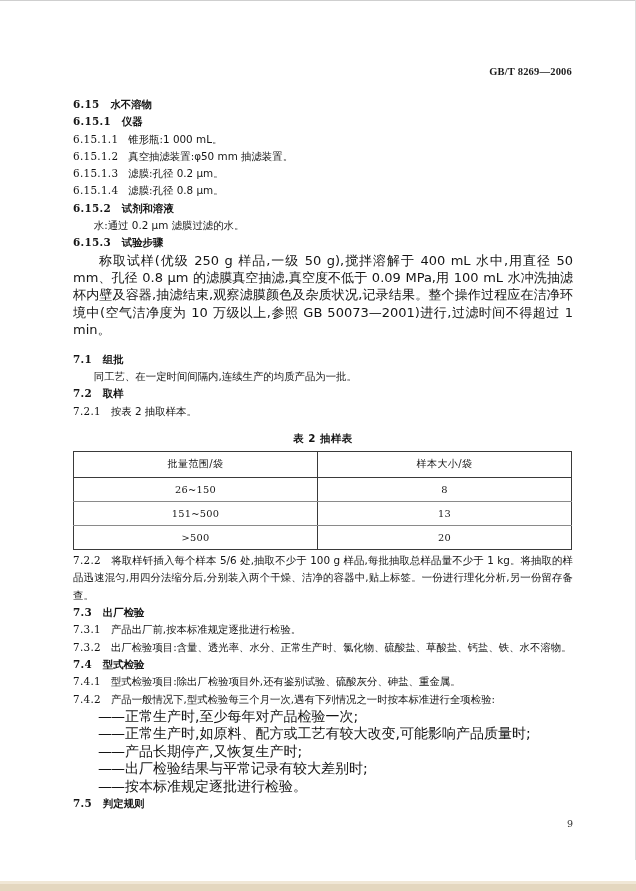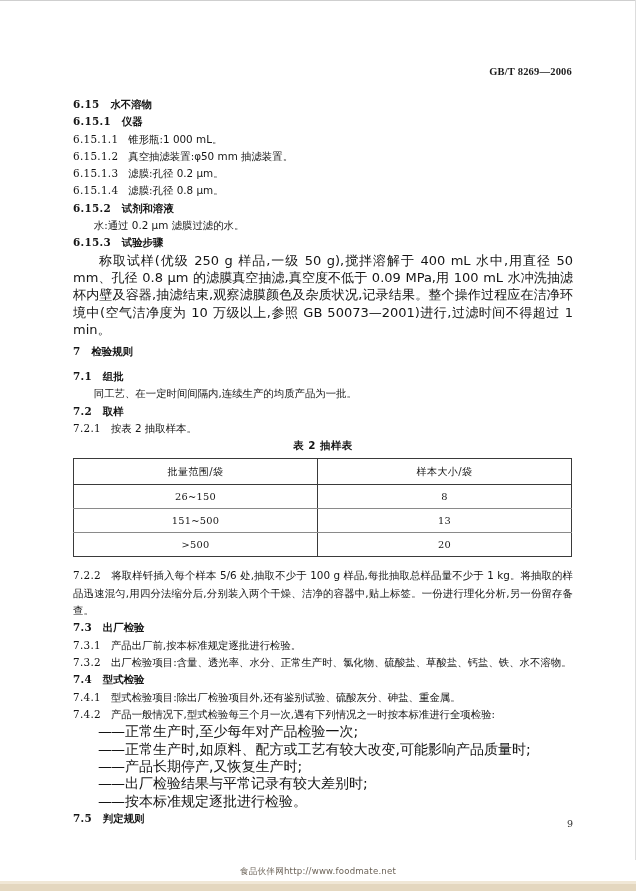--- a/index.html
+++ b/index.html
@@ -107,21 +107,21 @@
     letter-spacing: -1px;
     margin-right: 1px;
   }
 
   
   .table-caption {
     text-align: center;
     font-weight: bold;
     font-size: 10.4px;
     color: #141414;
-    margin-top: 2px;
+    margin-top: 12px;
     margin-bottom: 5px;
     letter-spacing: 0.5px;
   }
   table.sampling {
     border-collapse: collapse;
     width: 499px;
     table-layout: fixed;
     margin: 0;
   }
   table.sampling td, table.sampling th {
@@ -230,23 +230,20 @@
     </div>
     <div class="sub-para">水:通过 0.2 μm 滤膜过滤的水。</div>
 
     <div class="line heading">
       <span class="num">6.15.3</span>&nbsp;&nbsp;&nbsp;<span>试验步骤</span>
     </div>
     <div class="para">称取试样(优级 250 g 样品,一级 50 g),搅拌溶解于 400 mL 水中,用直径 50 mm、孔径 0.8 μm 的滤膜真空抽滤,真空度不低于 0.09 MPa,用 100 mL 水冲洗抽滤杯内壁及容器,抽滤结束,观察滤膜颜色及杂质状况,记录结果。整个操作过程应在洁净环境中(空气洁净度为 10 万级以上,参照 GB 50073—2001)进行,过滤时间不得超过 1 min。</div>
 
     <div class="gap-s"></div>
 
-    <div class="line heading">
-      <span class="num">7</span>&nbsp;&nbsp;&nbsp;<span>检验规则</span>
-    </div>
 
     <div class="gap-m"></div>
 
     <div class="line heading">
       <span class="num">7.1</span>&nbsp;&nbsp;&nbsp;<span>组批</span>
     </div>
     <div class="sub-para">同工艺、在一定时间间隔内,连续生产的均质产品为一批。</div>
 
     <div class="line heading">
       <span class="num">7.2</span>&nbsp;&nbsp;&nbsp;<span>取样</span>
@@ -272,21 +269,21 @@
           <td class="cellnum">151~500</td>
           <td class="cellnum">13</td>
         </tr>
         <tr>
           <td class="cellnum">&gt;500</td>
           <td class="cellnum">20</td>
         </tr>
       </tbody>
     </table>
 
-    <div class="para-hang" style="margin-top:10px;">
+    <div class="para-hang" style="margin-top:2px;">
       <span class="num">7.2.2</span>&nbsp;&nbsp;&nbsp;<span>将取样钎插入每个样本 5/6 处,抽取不少于 100 g 样品,每批抽取总样品量不少于 1 kg。将抽取的样品迅速混匀,用四分法缩分后,分别装入两个干燥、洁净的容器中,贴上标签。一份进行理化分析,另一份留存备查。</span>
     </div>
 
     <div class="line heading">
       <span class="num">7.3</span>&nbsp;&nbsp;&nbsp;<span>出厂检验</span>
     </div>
     <div class="line">
       <span class="num">7.3.1</span>&nbsp;&nbsp;&nbsp;<span>产品出厂前,按本标准规定逐批进行检验。</span>
     </div>
     <div class="line">
@@ -319,17 +316,16 @@
       <span class="dash-mark">——</span><span>按本标准规定逐批进行检验。</span>
     </div>
 
     <div class="line heading">
       <span class="num">7.5</span>&nbsp;&nbsp;&nbsp;<span>判定规则</span>
     </div>
 
   </div>
 
   <div class="page-number">9</div>
-  <div class="watermark">食品伙伴网http://www.foodmate.net</div>
   <div class="bottom-band-2"></div>
   <div class="bottom-band"></div>
 
 </div>
 
 </body></html>

